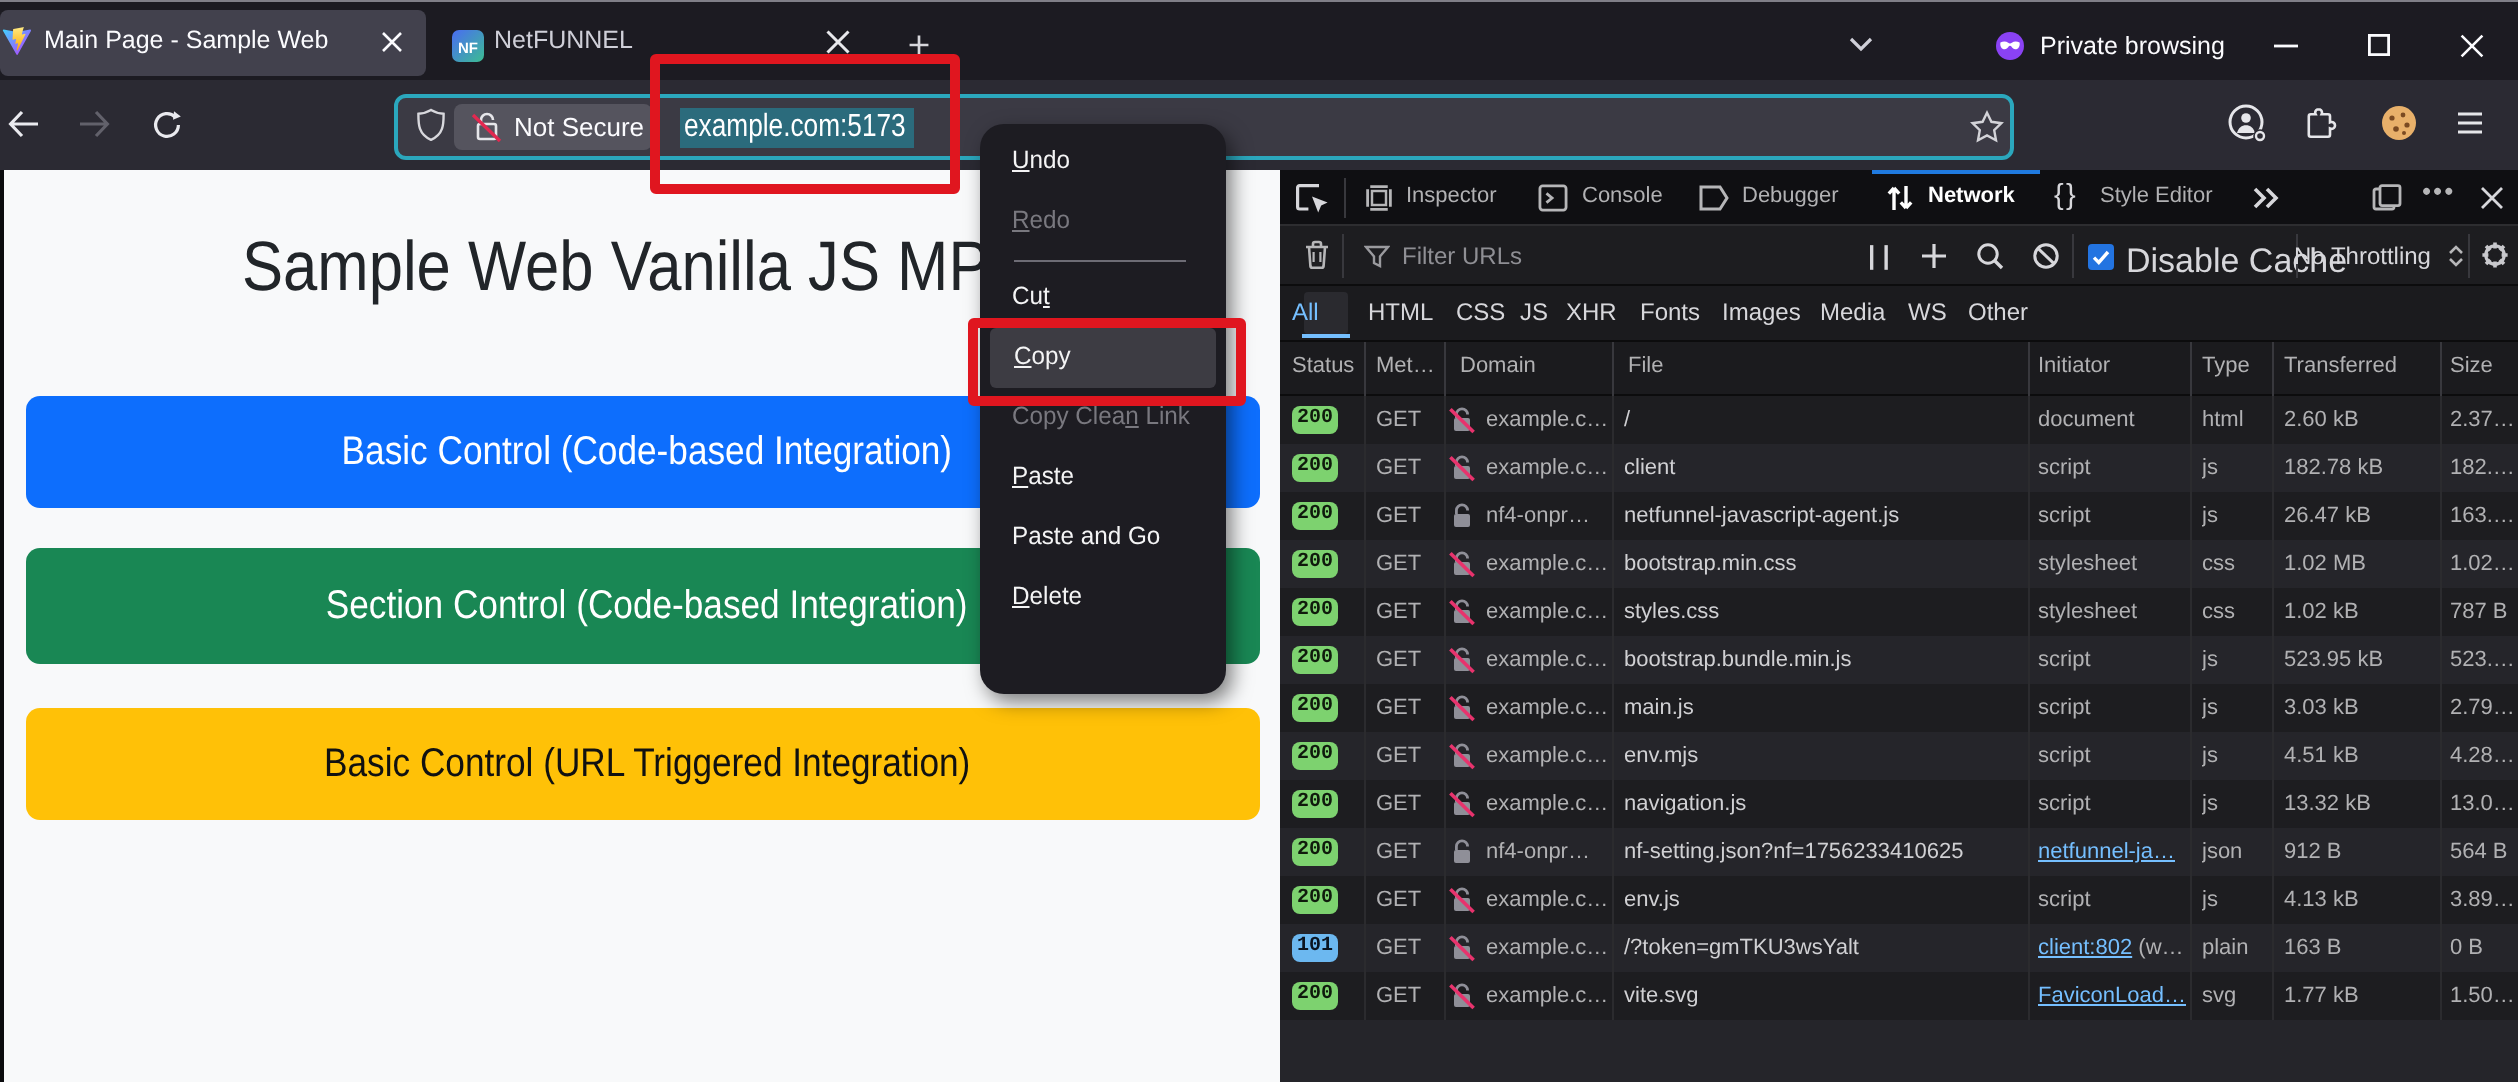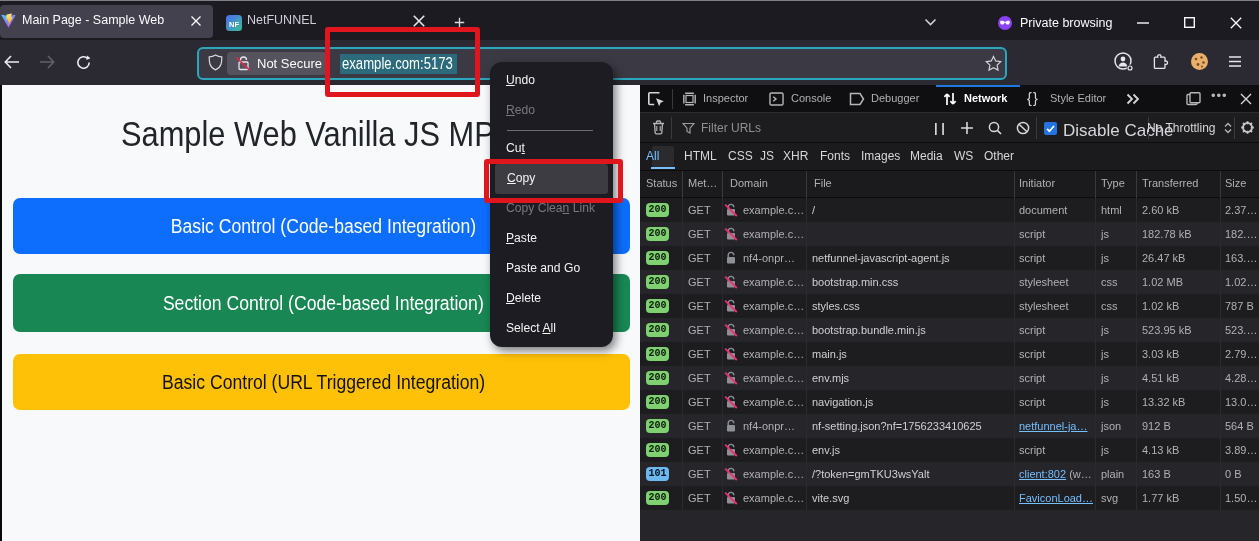--- a/index.html
+++ b/index.html
@@ -331,20 +331,21 @@
           <span class="badge b200">200</span>
           <span class="cell" style="left:48px;">GET</span>
           <span class="cell" style="left:82px;width:84px;">
             <svg style="position:absolute;left:2px;top:5px" width="14" height="14" viewBox="0 0 14 14">
               <path d="M4.2 6V4.2a2.8 2.8 0 0 1 5.6 0" fill="none" stroke="#8f8f98" stroke-width="1.4"></path>
               <rect x="3" y="6" width="8" height="6.5" rx="1" fill="#8f8f98"></rect>
               <path d="M1.2 1.6 12.8 13" stroke="#e8336d" stroke-width="1.8"></path>
             </svg>
             <span style="position:absolute;left:21px;">example.c…</span>
           </span>
+          <span class="cell" style="left:172px;width:200px;color:#d0d0d3;">client</span>
           <span class="cell" style="left:379px;width:75px;">script</span>
           <span class="cell" style="left:461px;width:34px;">js</span>
           <span class="cell" style="left:502px;width:77px;">182.78 kB</span>
           <span class="cell" style="left:585px;width:33px;">182.…</span>
           <span class="colsep" style="left:42px;"></span>
           <span class="colsep" style="left:82px;"></span>
           <span class="colsep" style="left:166px;"></span>
           <span class="colsep" style="left:374px;"></span>
           <span class="colsep" style="left:455px;"></span>
           <span class="colsep" style="left:496px;"></span>
@@ -633,21 +634,18 @@
       </div>
     <div class="mi" style="top:162px">
         <span><u>P</u>aste</span>
       </div>
     <div class="mi" style="top:192px">
         <span>Paste and Go</span>
       </div>
     <div class="mi" style="top:222px">
         <span><u>D</u>elete</span>
       </div>
-    <div class="mi" style="top:252px">
-        <span>Select <u>A</u>ll</span>
-      </div>
     <div id="msep"></div>
   </div>
 
   <div id="red1" class="redrect abs"></div>
   <div id="red2" class="redrect abs"></div>
 </div>
 
 </body></html>

